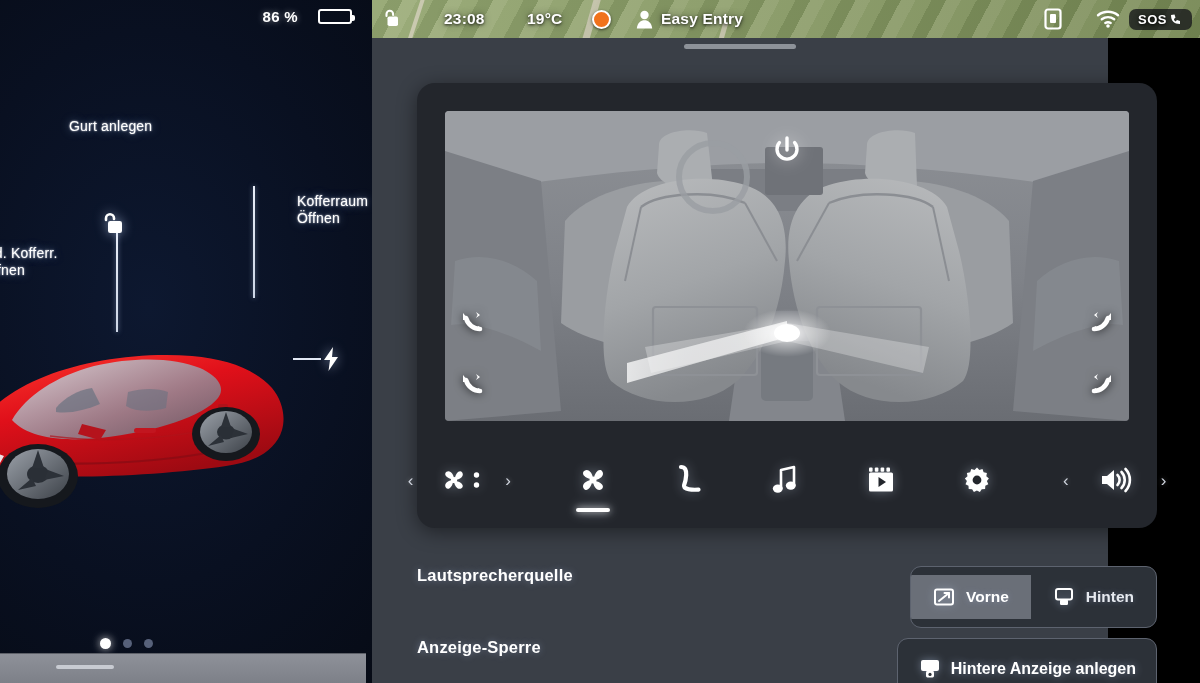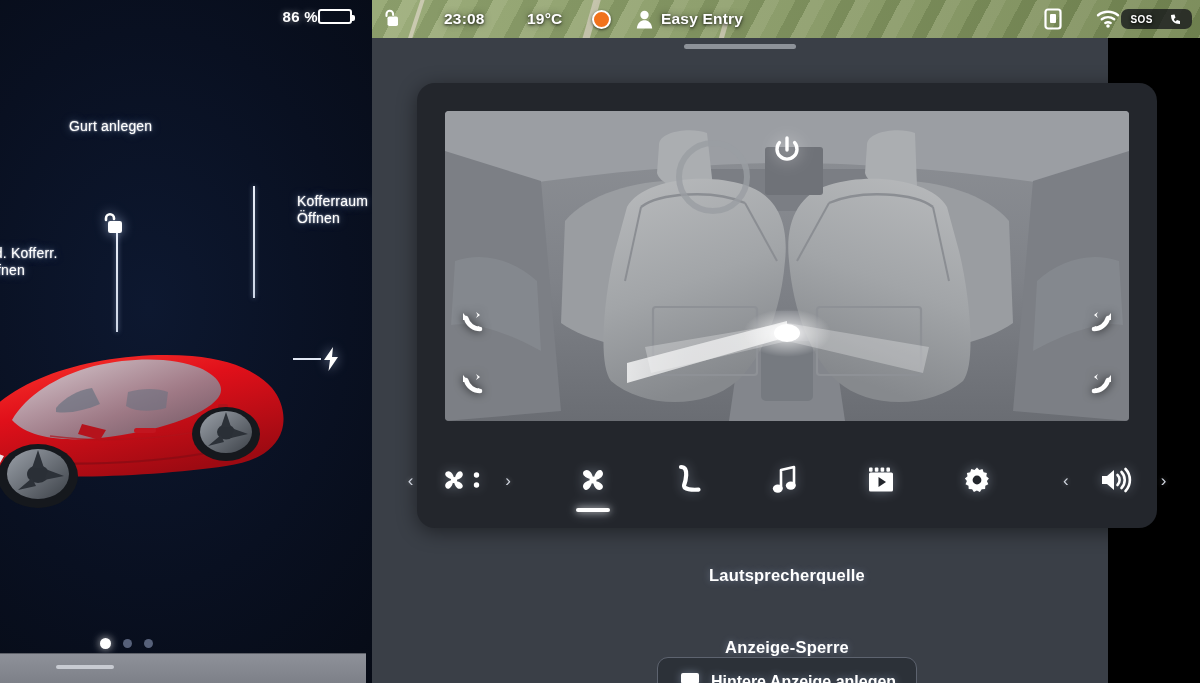--- a/index.html
+++ b/index.html
@@ -13,21 +13,21 @@
   #screen { position: relative; width: 1200px; height: 683px; overflow: hidden; }
 
   
   #phone {
     position: absolute; left: 0; top: 0; width: 372px; height: 683px;
     background: radial-gradient(ellipse 120% 90% at 40% 45%, #0d1830 0%, #091021 45%, #05080f 100%);
     overflow: hidden;
   }
   #phone-battery {
     position: absolute; right: 20px; top: 8px;
-    display: flex; align-items: center; gap: 0;
+    display: flex; align-items: center; gap: 20px;
     color: #fff; font-size: 15px; font-weight: 700; letter-spacing: .3px;
     text-shadow: 0 0 6px rgba(255,255,255,.45);
   }
   .batt-shell {
     width: 34px; height: 15px; border: 2px solid #fff; border-radius: 3px;
     position: relative; padding: 1.5px;
   }
   .batt-shell::after {
     content:''; position:absolute; right:-5px; top:4px; width:3px; height:6px;
     background:#fff; border-radius:0 2px 2px 0;
@@ -118,22 +118,22 @@
   #sb-wifi     { right: 80px; }
   #sb-sos      { right: 8px; }
 
   .rec-dot {
     width:19px; height:19px; border-radius:50%;
     background:#f0721c; border:2.5px solid #fff;
     box-shadow:0 1px 3px rgba(0,0,0,.6);
   }
   #sos-btn {
     background: rgba(20,22,26,.78); color:#fff;
-    border-radius:7px; padding:3px 9px; font-size:10px; font-weight:800;
-    letter-spacing:.5px; display:flex; align-items:center; gap:16px;
+    border-radius:7px; padding:3px 9px; font-size:13px; font-weight:800;
+    letter-spacing:.5px; display:flex; align-items:center; gap:2px;
   }
 
   #drag-handle {
     position:absolute; left:50%; transform:translateX(-50%); top:44px;
     width:112px; height:5px; border-radius:3px; background:#8d9299;
   }
 
   
   #climate-panel {
     position:absolute; left:45px; top:83px; width:740px; height:445px;
@@ -185,21 +185,21 @@
     width:34px; height:4px; border-radius:2px; background:#fff;
     box-shadow:0 0 7px rgba(255,255,255,.7);
   }
   #fan-step { margin-right:48px; }
   #vol-step { margin-left:52px; }
   .icon-group { display:flex; align-items:center; gap:32px; }
 
   
   .setting-row {
     position:absolute; left:45px; width:740px; height:62px;
-    display:flex; align-items:center; justify-content:space-between;flex-direction:column;
+    display:flex; justify-content:space-between;
   }
   #row-speaker { top:566px; }
   #row-lock    { top:638px; }
   .row-label {
     color:#fff; font-size:16.5px; font-weight:700; letter-spacing:.2px;
     text-shadow:0 0 7px rgba(190,210,255,.35);
   }
   .seg-group {
     display:flex; align-items:center;
     border:1px solid #5d636f; border-radius:11px; overflow:hidden;
@@ -564,20 +564,41 @@
               <path d="M27.5 4 A16 16 0 0 1 27.5 26" fill="none" stroke="#fff" stroke-width="2.6" stroke-linecap="round"></path>
             </svg>
           </span>
           <span class="chev">›</span>
         </div>
       </div>
     </div>
 
     <div class="setting-row" id="row-speaker">
       <span class="row-label">Lautsprecherquelle</span>
+      <span class="seg-group">
+        <span class="seg selected">
+          <span class="glyph">
+            <svg width="22" height="20" viewBox="0 0 22 20">
+              <rect x="2" y="2.5" width="18" height="15" rx="2" fill="none" stroke="#fff" stroke-width="2"></rect>
+              <path d="M6 14 L16 6" stroke="#fff" stroke-width="2" stroke-linecap="round"></path>
+              <path d="M16 6 L11.5 6 M16 6 L16 10.5" stroke="#fff" stroke-width="2" stroke-linecap="round"></path>
+            </svg>
+          </span>
+          <span>Vorne</span>
+        </span>
+        <span class="seg">
+          <span class="glyph">
+            <svg width="22" height="20" viewBox="0 0 22 20">
+              <rect x="3" y="2" width="16" height="10.5" rx="2" fill="none" stroke="#fff" stroke-width="2"></rect>
+              <rect x="7" y="12.5" width="8" height="5.5" rx="1.2" fill="#fff"></rect>
+            </svg>
+          </span>
+          <span>Hinten</span>
+        </span>
+      </span>
     </div>
 
     <div class="setting-row" id="row-lock">
       <span class="row-label">Anzeige-Sperre</span>
       <span class="wide-btn">
         <span class="glyph">
           <svg width="24" height="22" viewBox="0 0 24 22">
             <rect x="3" y="2" width="18" height="11" rx="2" fill="#fff"></rect>
             <rect x="8" y="13" width="8" height="6.5" rx="1.4" fill="#fff"></rect>
             <circle cx="12" cy="16.4" r="1.6" fill="#2c3138"></circle>

